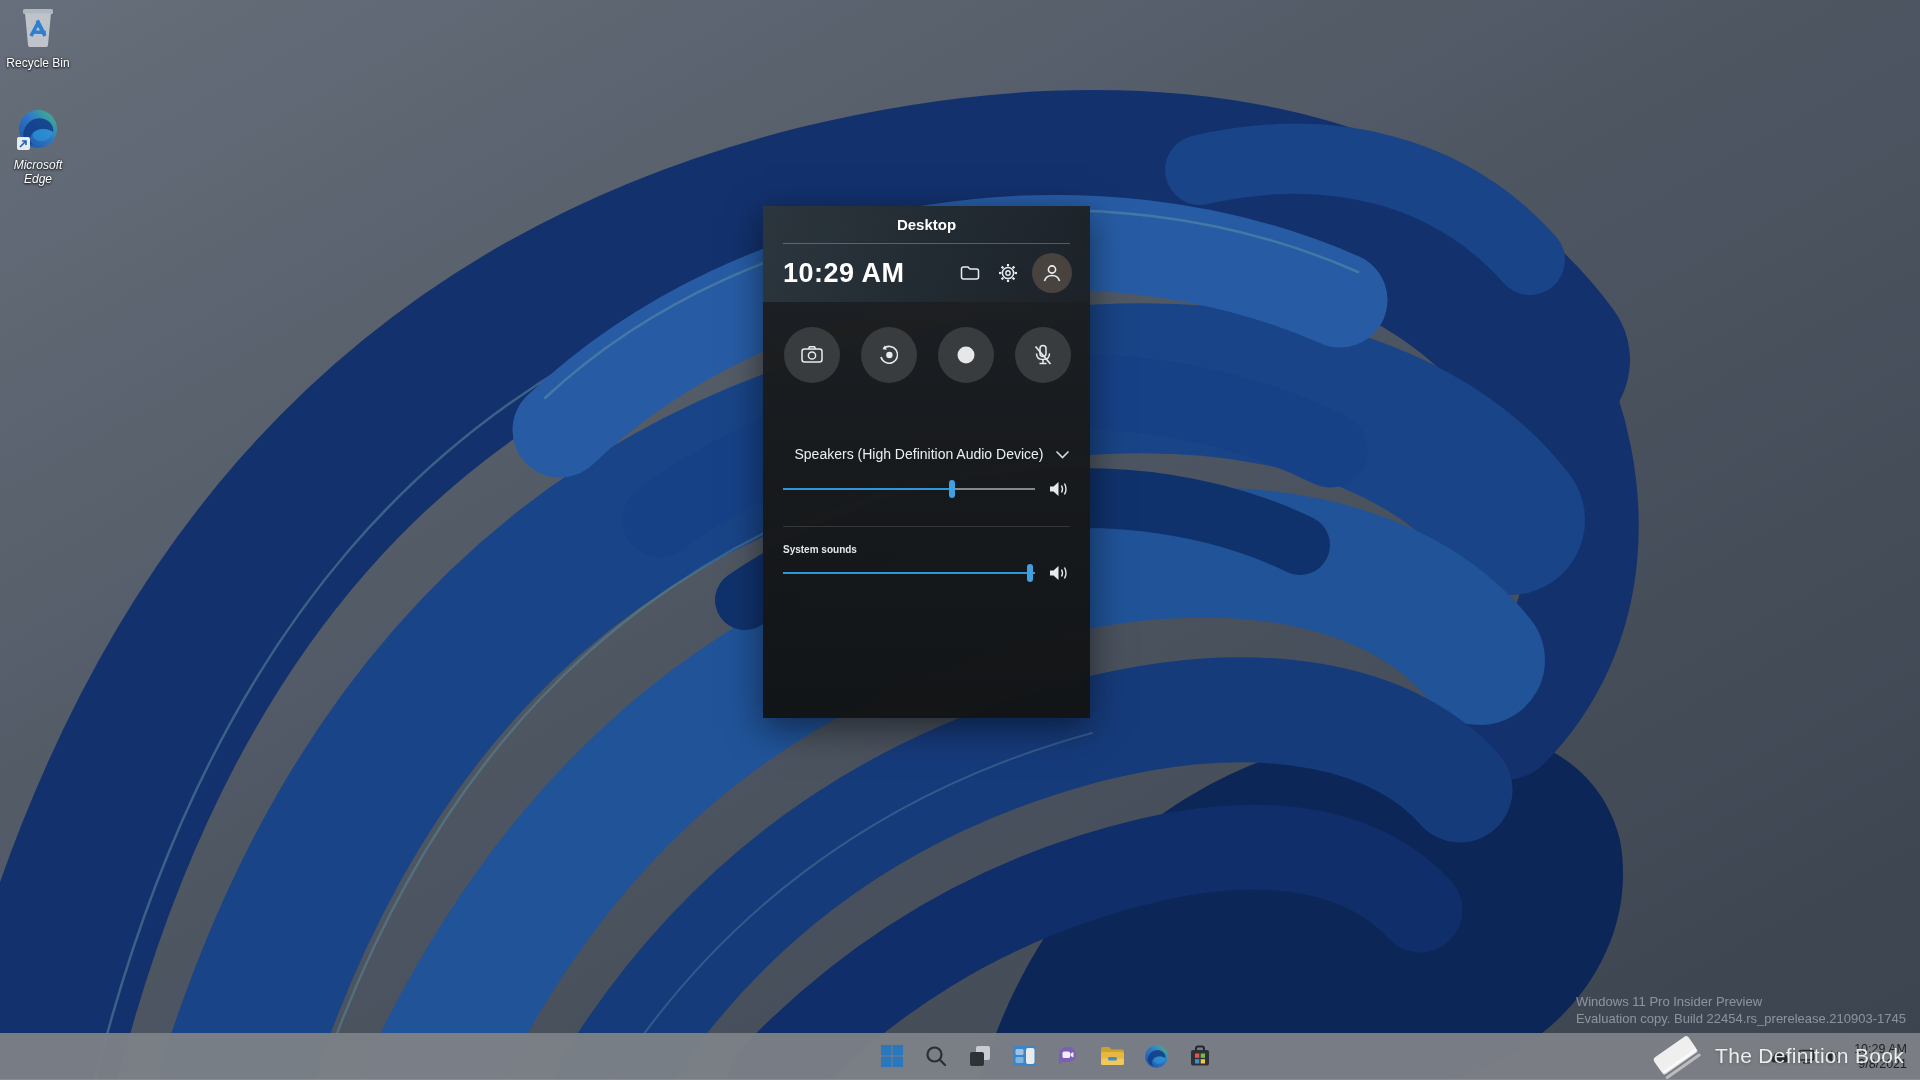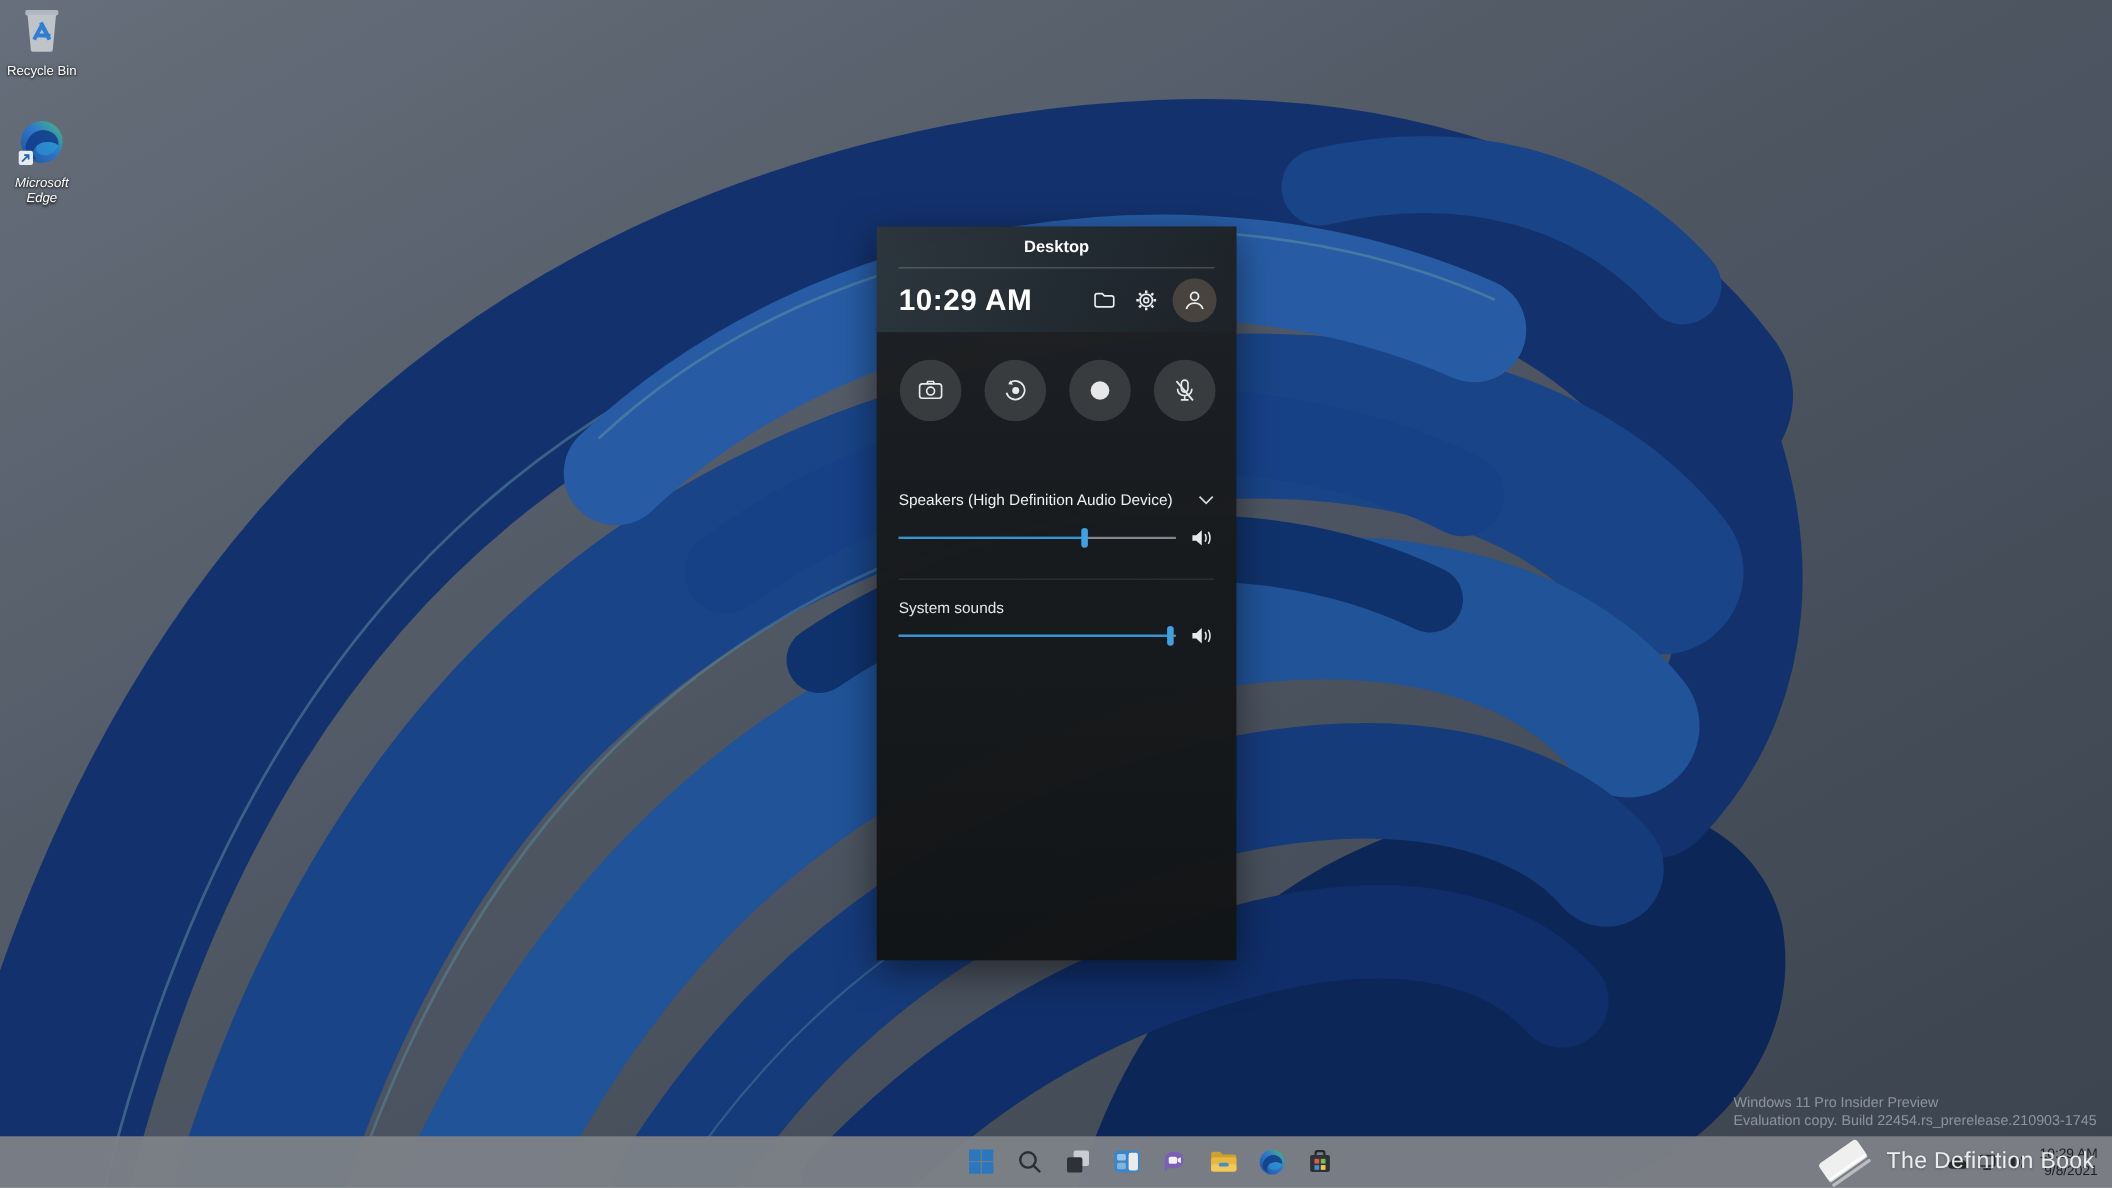--- a/index.html
+++ b/index.html
@@ -32,21 +32,21 @@
 
   
   .eval-watermark {
     position: absolute; right: 14px; bottom: 53px; z-index: 2;
     color: rgba(225,230,236,.48);
     font-size: 13px; line-height: 17px;
   }
 
   
   .gamebar {
-    position: absolute; left: 797px; top: 206px; width: 327px; height: 667px;
+    position: absolute; left: 763px; top: 206px; width: 327px; height: 512px;
     z-index: 5;
     background: linear-gradient(180deg, rgba(30,32,34,.97) 0%, rgba(24,26,28,.98) 45%, rgba(18,20,22,.985) 100%);
     box-shadow: 0 10px 34px rgba(0,0,0,.5);
     color: #fff;
   }
   .gb-head {
     background: linear-gradient(100deg, rgba(62,80,92,.45) 0%, rgba(38,50,60,.55) 55%, rgba(28,36,44,.55) 100%);
   }
   .gb-titlebar {
     height: 37px; line-height: 38px; text-align: center;
@@ -73,31 +73,31 @@
   .gb-capture-btn {
     width: 56px; height: 56px; border-radius: 50%; background: #393c3e; border: none;
     display: flex; align-items: center; justify-content: center; color: #e9eaeb; cursor: pointer;
   }
   .gb-gap { height: 14px; }
 
   .gb-audio-body { padding: 0 20px; }
   .gb-device-row {
     margin-top: 16px; display: flex; align-items: center; cursor: pointer;
   }
-  .gb-device-name { flex: 1; font-size: 14px; color: #eceeef; }
+  .gb-device-name { flex: 1; font-size: 14px; color: #eceeef; text-align: center; }
   .gb-slider-row { margin-top: 18px; display: flex; align-items: center; gap: 13px; }
   .gb-slider { flex: 1; height: 18px; position: relative; display: flex; align-items: center; cursor: pointer; }
   .gb-track { width: 100%; height: 2px; background: #84888c; position: relative; }
   .gb-fill { height: 2px; background: #2f96dc; position: relative; }
   .gb-thumb {
     position: absolute; right: -3px; top: -8px; width: 6px; height: 18px;
     border-radius: 3px; background: #3fa0e2; cursor: grab;
   }
   .gb-audio-divider { height: 1px; background: rgba(255,255,255,.13); margin-top: 28px; }
-  .gb-system-label { margin-top: 17px; font-size: 14px; color: #e4e6e8; }
+  .gb-system-label { margin-top: 17px; font-size: 10px; color: #e4e6e8; font-weight: bold; }
   .gb-slider-row.tight { margin-top: 9px; }
 
   
   .taskbar {
     position: absolute; left: 0; right: 0; bottom: 0; height: 47px; z-index: 10;
     background: rgba(124,128,134,.97);
     box-shadow: 0 -1px 0 rgba(255,255,255,.12) inset;
   }
   .tb-center {
     position: absolute; left: 872px; top: 3px; display: flex; gap: 4px;

